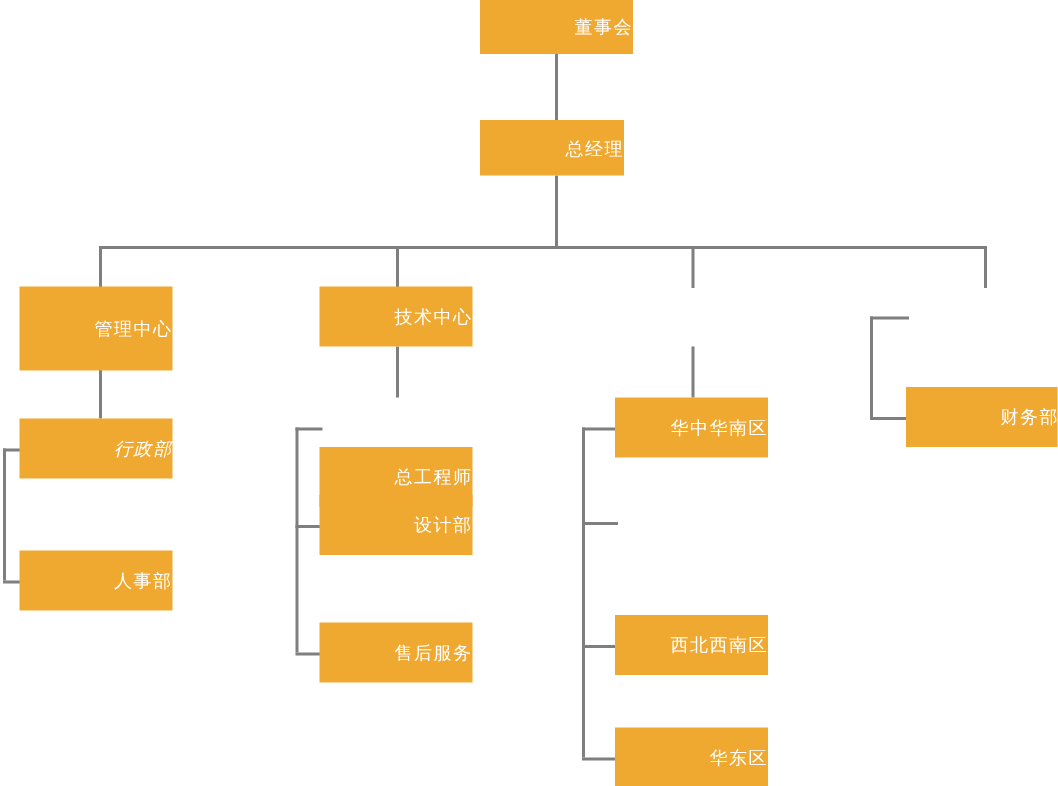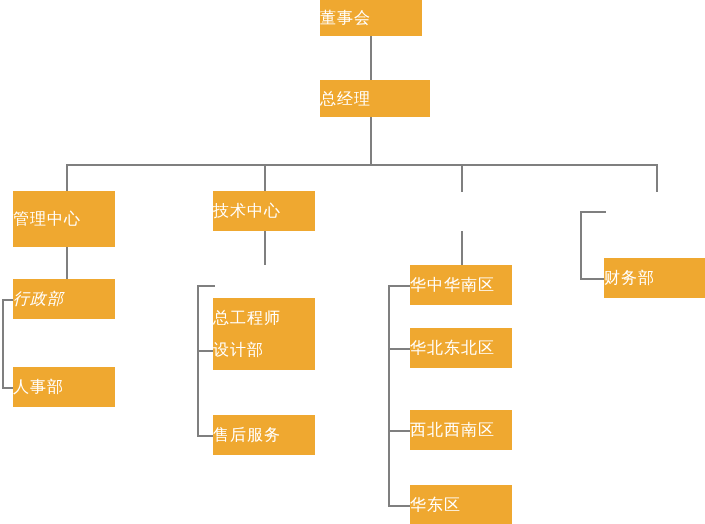--- a/index.html
+++ b/index.html
@@ -1,21 +1,21 @@
 <!DOCTYPE html>
 <html><head>
 <meta charset="utf-8">
 <style>
   html,body{margin:0;padding:0;background:#ffffff;}
   body{width:705px;height:524px;overflow:hidden;
        font-family:"DejaVu Sans","Liberation Sans",sans-serif;}
   #chart{position:relative;width:705px;height:524px;background:#ffffff;}
   .node{position:absolute;background:#efa830;color:#ffffff;
-        display:flex;align-items:center;justify-content:flex-start;
-        font-size:16px;letter-spacing:1px;box-sizing:border-box;
+        display:flex;align-items:center;justify-content:flex-end;
+        font-size:12px;letter-spacing:1px;box-sizing:border-box;
         line-height:1;white-space:nowrap;}
   .conn{position:absolute;background:#7f7f7f;}
   .conn.v{width:2px;}
   .conn.h{height:2px;}
 </style>
 </head>
 <body>
 
 <div id="chart">
 
@@ -52,21 +52,21 @@
   <div class="conn h" style="left:388px;top:505px;width:24px;"></div>
 
   <div class="conn v" style="left:580px;top:211px;height:67px;"></div>
   <div class="conn h" style="left:580px;top:211px;width:26px;"></div>
   <div class="conn h" style="left:580px;top:278px;width:26px;"></div>
 
   <div class="node" style="left:320px;top:0px;width:102px;height:36px;">
     <span>董事会</span>
   </div>
 
-  <div class="node" style="left:320px;top:80px;width:110px;height:37px;">
+  <div class="node" style="left:320px;top:80px;width:96px;height:37px;">
     <span>总经理</span>
   </div>
 
   <div class="node" style="left:13px;top:191px;width:102px;height:56px;">
     <span>管理中心</span>
   </div>
 
   <div class="node" style="left:213px;top:191px;width:102px;height:40px;">
     <span>技术中心</span>
   </div>
@@ -90,23 +90,20 @@
   </div>
 
   <div class="node" style="left:213px;top:415px;width:102px;height:40px;">
     <span>售后服务</span>
   </div>
 
   <div class="node" style="left:410px;top:265px;width:102px;height:40px;">
     <span>华中华南区</span>
   </div>
 
-  <div class="node" style="left:410px;top:328px;width:102px;height:40px;">
-    <span>华北东北区</span>
-  </div>
 
   <div class="node" style="left:410px;top:410px;width:102px;height:40px;">
     <span>西北西南区</span>
   </div>
 
   <div class="node" style="left:410px;top:485px;width:102px;height:39px;">
     <span>华东区</span>
   </div>
 
   <div class="node" style="left:604px;top:258px;width:102px;height:40px;">

